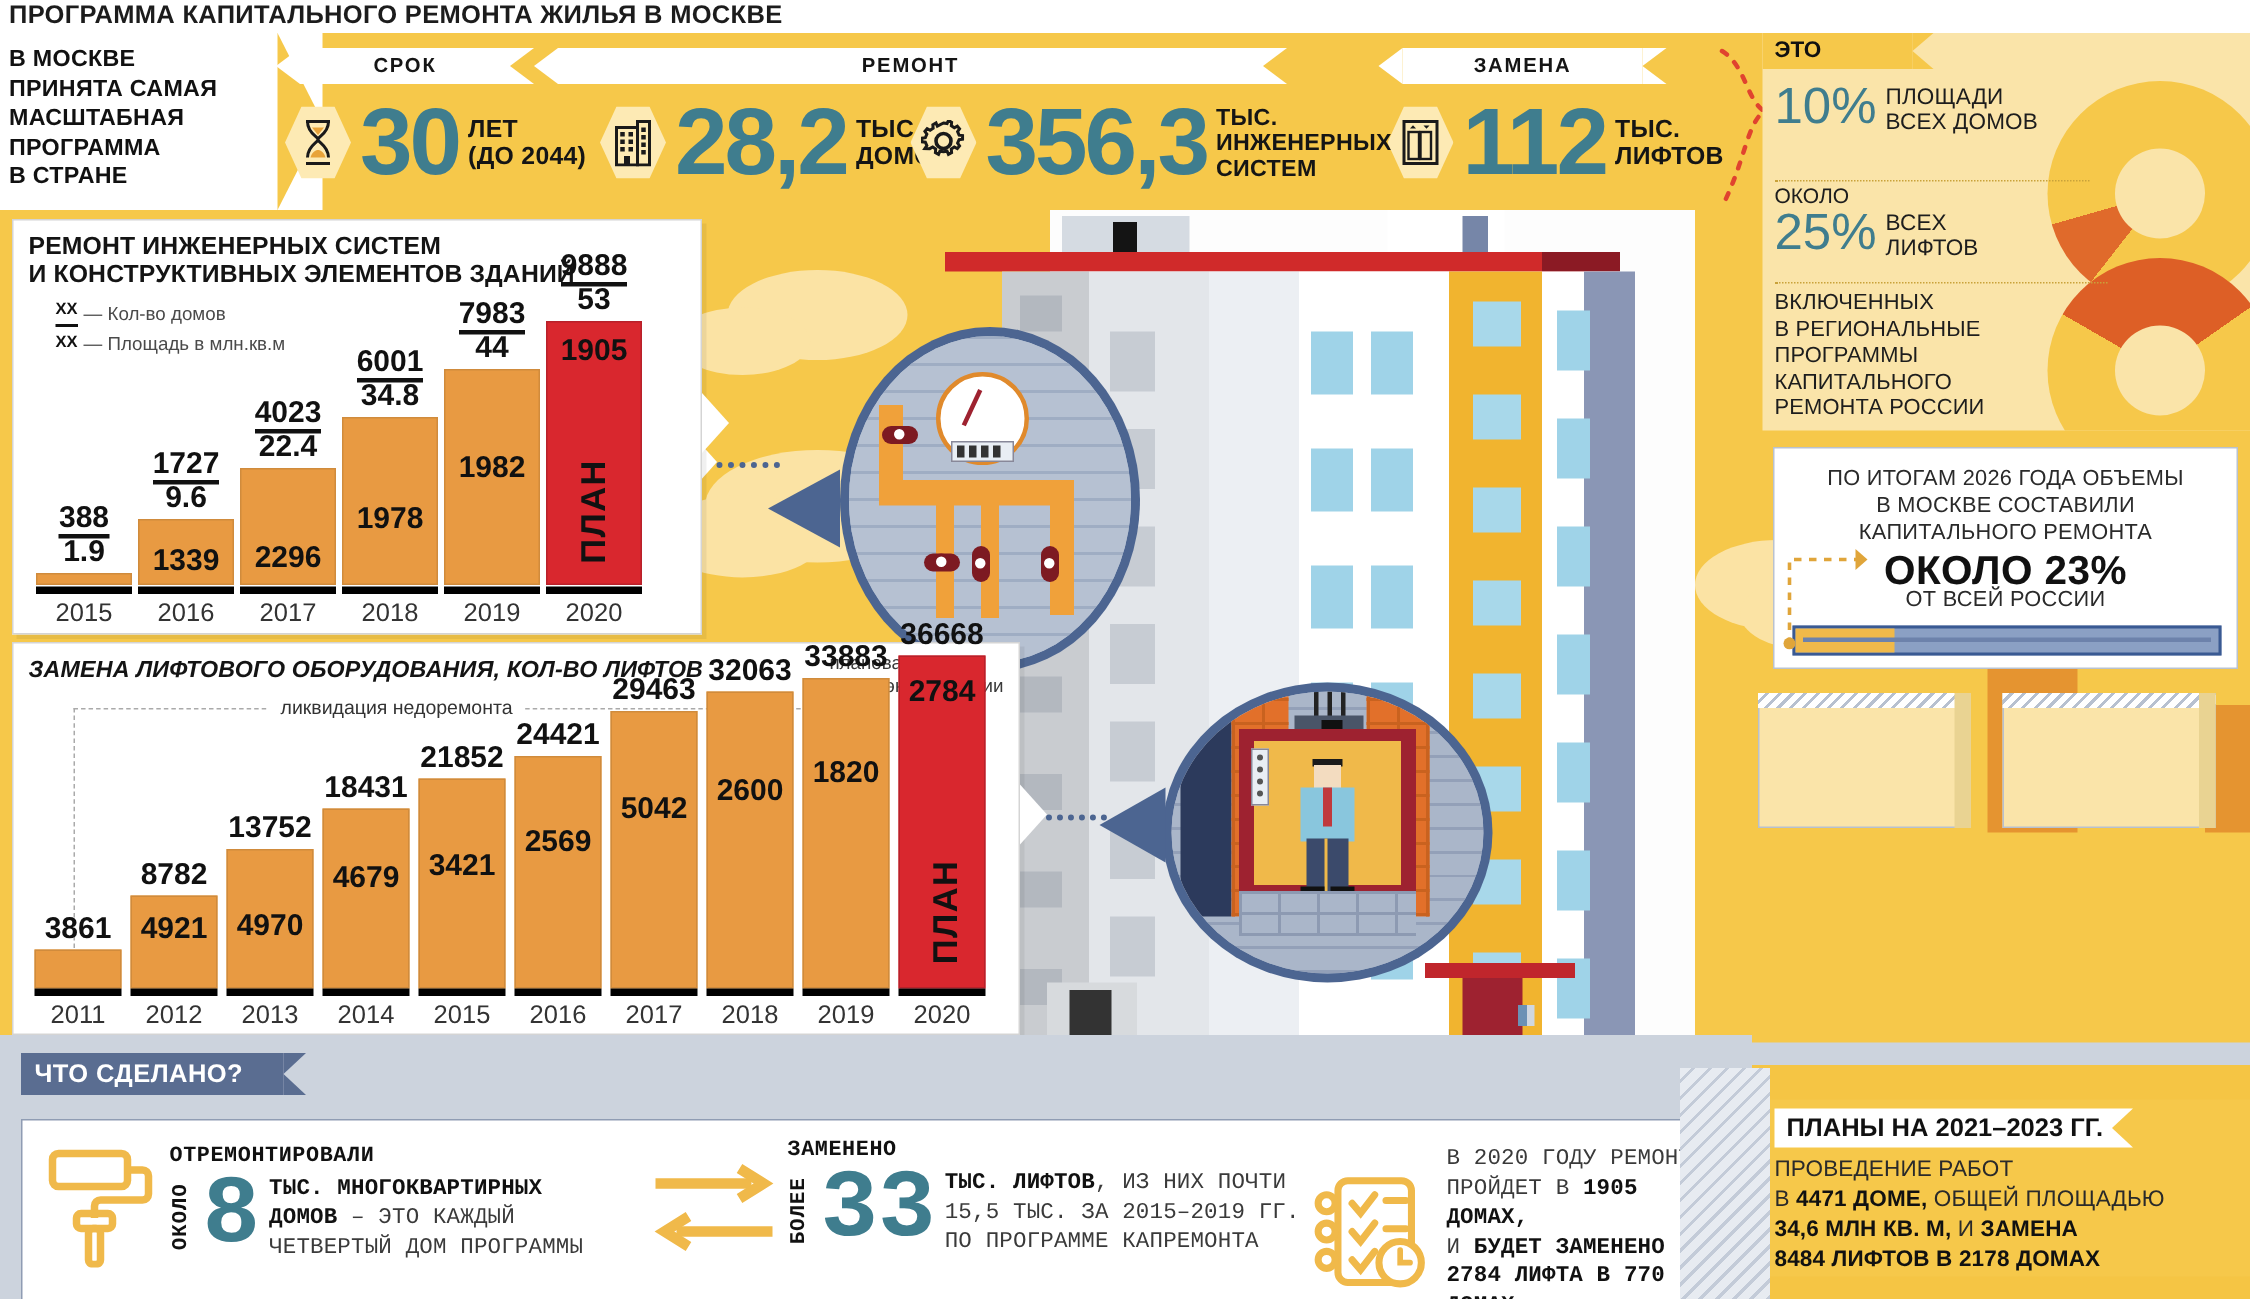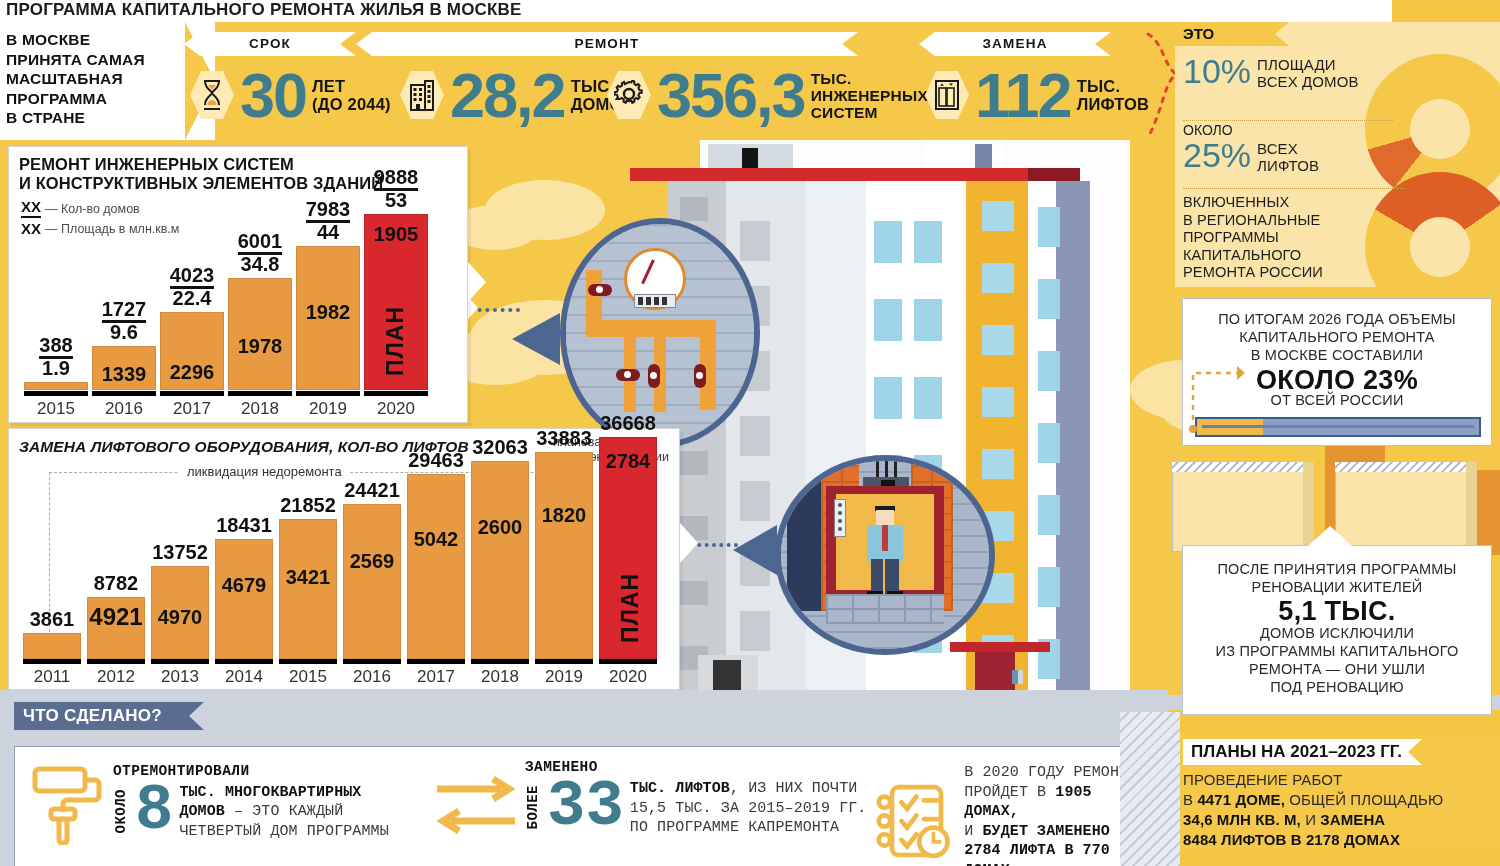--- a/index.html
+++ b/index.html
@@ -6,21 +6,21 @@
   * { box-sizing: border-box; margin:0; padding:0; }
   html,body { background:#ffffff; }
   body {
     font-family: "Liberation Sans", sans-serif;
     width:1500px; height:866px; position:relative; overflow:hidden;
   }
   #root { position:absolute; left:0; top:0; width:1500px; height:866px; overflow:hidden; background:#f5c544; }
 
   
   .top-title {
-    position:absolute; left:0; top:0; width:1392px; height:22px;
+    position:absolute; left:0; top:0; width:1500px; height:22px;
     background:#ffffff; color:#1c1c1c;
     font-weight:bold; font-size:17px; letter-spacing:.2px;
     line-height:20px; padding-left:6px; white-space:nowrap;
   }
 
   
   .header-band { position:absolute; left:0; top:22px; width:1500px; height:118px; background:#f6c84a; }
   .hdr-left {
     position:absolute; left:0; top:0; width:185px; height:118px; background:#ffffff;
     padding:8px 8px 0 6px; font-weight:bold; font-size:15.5px; line-height:19.5px;
@@ -83,21 +83,21 @@
       font-weight:bold; font-size:17px; line-height:26px; padding-left:8px;}
   .plans-tag::after{content:"";position:absolute;right:-14px;top:0;width:0;height:0;
       border-top:13px solid #fff;border-bottom:13px solid #fff;border-right:14px solid transparent;}
   .plans-body{position:absolute;left:8px;top:37px;width:312px;font-size:15px;line-height:20px;color:#2a2a2a;letter-spacing:.1px;}
   .plans-body b{color:#111;}
 
   
   .chart-card { position:absolute; background:#fff; border:1.5px solid #d4d4d4; box-shadow:3px 3px 0 rgba(0,0,0,.06);}
   .chart-title { font-weight:bold; font-size:16.5px; color:#141414; line-height:19px; letter-spacing:.1px;}
   .legend-txt { font-size:12.5px; color:#4a4a4a; }
-  .legend-xx { font-weight:bold;font-size:15px;color:#111;line-height:15px;}
+  .legend-xx { font-weight:bold;font-size:11px;color:#111;line-height:15px;margin-left:16px;}
 
   .bar { position:absolute; background:#e89a42; border:1px solid #d08b3c;}
   .bar.plan { background:#d9272e; border-color:#b8212a;}
   .bar-base { position:absolute; background:#000; height:5px;}
   .bar-top-lbl { position:absolute; text-align:center; font-weight:bold; color:#111;}
   .bar-in-lbl { position:absolute; text-align:center; font-weight:bold; color:#111;}
   .x-lbl { position:absolute; text-align:center; font-size:17px; color:#333; }
 
   .plan-vert { position:absolute; writing-mode:vertical-rl; transform:rotate(180deg);
     font-weight:bold; font-size:23px; color:#111; letter-spacing:1px;}
@@ -415,45 +415,35 @@
     </div>
     <div class="eto-line" style="left:8px;top:166px;width:222px;"></div>
 
     <div class="eto-body" style="position:absolute;left:8px;top:172px;width:200px;">
       ВКЛЮЧЕННЫХ<br>В РЕГИОНАЛЬНЫЕ<br>ПРОГРАММЫ<br>КАПИТАЛЬНОГО<br>РЕМОНТА РОССИИ
     </div>
   </div>
 
   <div class="card" style="left:1182px;top:298px;width:310px;height:148px;">
     <div class="card-txt" style="margin-top:11px;">ПО ИТОГАМ 2026 ГОДА ОБЪЕМЫ</div>
+    <div class="card-txt">В МОСКВЕ СОСТАВИЛИ</div>
     <div class="card-txt">КАПИТАЛЬНОГО РЕМОНТА</div>
-    <div class="card-txt">В МОСКВЕ СОСТАВИЛИ</div>
     <div class="card-txt card-big" style="margin-top:7px;">ОКОЛО 23%</div>
     <div class="card-txt" style="margin-top:2px;">ОТ ВСЕЙ РОССИИ</div>
     <div class="prog-outer" style="left:12px;top:118px;width:286px;height:20px;">
       <div class="prog-inner" style="left:0;top:0;width:66px;height:16px;"></div>
       <div class="prog-line" style="left:5px;top:6px;width:272px;"></div>
     </div>
     <svg style="position:absolute;left:-42px;top:62px;" width="105" height="72" viewBox="0 0 105 72">
       <path d="M100 12 H52 V68" stroke="#e0a53a" stroke-width="2.4" fill="none" stroke-dasharray="5 5"></path>
       <path d="M96 5 l8 7 -8 7z" fill="#e0a53a"></path>
       <circle cx="52" cy="68" r="4" fill="#e0a53a"></circle>
     </svg>
   </div>
 
-  <div class="card" style="left:1182px;top:545px;width:310px;height:170px;">
-    <div style="position:absolute;left:125px;top:-20px;width:0;height:0;border-left:22px solid transparent;border-right:22px solid transparent;border-bottom:20px solid #fff;"></div>
-    <div class="card-txt" style="margin-top:14px;">ПОСЛЕ ПРИНЯТИЯ ПРОГРАММЫ</div>
-    <div class="card-txt">РЕНОВАЦИИ ЖИТЕЛЕЙ</div>
-    <div class="card-txt card-big" style="margin-top:6px;">5,1 ТЫС.</div>
-    <div class="card-txt" style="margin-top:4px;">ДОМОВ ИСКЛЮЧИЛИ</div>
-    <div class="card-txt">ИЗ ПРОГРАММЫ КАПИТАЛЬНОГО</div>
-    <div class="card-txt">РЕМОНТА — ОНИ УШЛИ</div>
-    <div class="card-txt">ПОД РЕНОВАЦИЮ</div>
-  </div>
 
   <div class="plans">
     <div class="plans-tag">ПЛАНЫ НА 2021–2023 ГГ.</div>
     <div class="plans-body">
       <div>ПРОВЕДЕНИЕ РАБОТ</div>
       <div><span>В </span><b>4471 ДОМЕ,</b><span> ОБЩЕЙ ПЛОЩАДЬЮ</span></div>
       <div><b>34,6 МЛН КВ. М,</b><span> И </span><b>ЗАМЕНА</b></div>
       <div><b>8484 ЛИФТОВ В 2178 ДОМАХ</b></div>
     </div>
   </div>
@@ -539,21 +529,21 @@
     <div style="position:absolute;left:170px;top:35px;background:#fff;padding:0 8px;font-size:13px;color:#333;">ликвидация недоремонта</div>
 
     <div style="position:absolute;left:10px;top:0;width:655px;height:262px;">
 
       <div class="bar" style="left:4px;bottom:32px;width:58px;height:26px;"></div>
       <div class="bar-base" style="left:4px;bottom:27px;width:58px;"></div>
       <div class="bar-top-lbl" style="left:4px;bottom:60px;width:58px;font-size:20px;">3861</div>
 
       <div class="bar" style="left:68px;bottom:32px;width:58px;height:62px;"></div>
       <div class="bar-base" style="left:68px;bottom:27px;width:58px;"></div>
-      <div class="bar-in-lbl" style="left:68px;bottom:60px;width:58px;font-size:24px;">4921</div>
+      <div class="bar-in-lbl" style="left:68px;bottom:60px;width:58px;font-size:20px;">4921</div>
       <div class="bar-top-lbl" style="left:68px;bottom:96px;width:58px;font-size:20px;">8782</div>
 
       <div class="bar" style="left:132px;bottom:32px;width:58px;height:93px;"></div>
       <div class="bar-base" style="left:132px;bottom:27px;width:58px;"></div>
       <div class="bar-in-lbl" style="left:132px;bottom:62px;width:58px;font-size:20px;">4970</div>
       <div class="bar-top-lbl" style="left:132px;bottom:127px;width:58px;font-size:20px;">13752</div>
 
       <div class="bar" style="left:196px;bottom:32px;width:58px;height:120px;"></div>
       <div class="bar-base" style="left:196px;bottom:27px;width:58px;"></div>
       <div class="bar-in-lbl" style="left:196px;bottom:94px;width:58px;font-size:20px;">4679</div>

